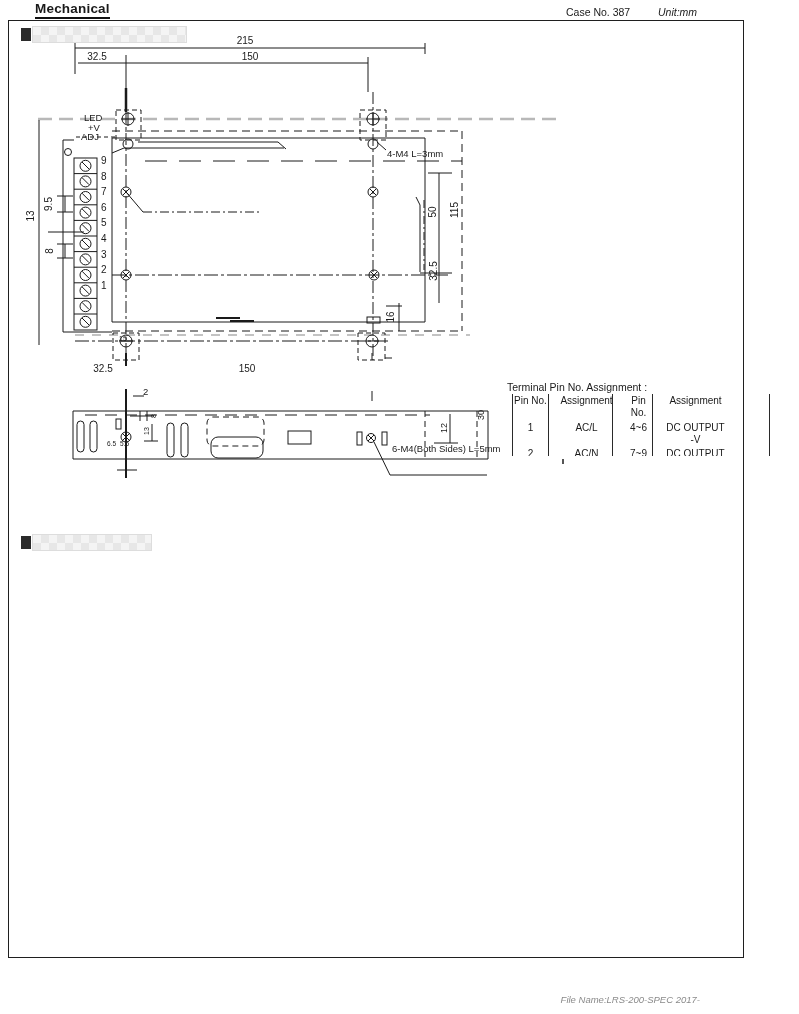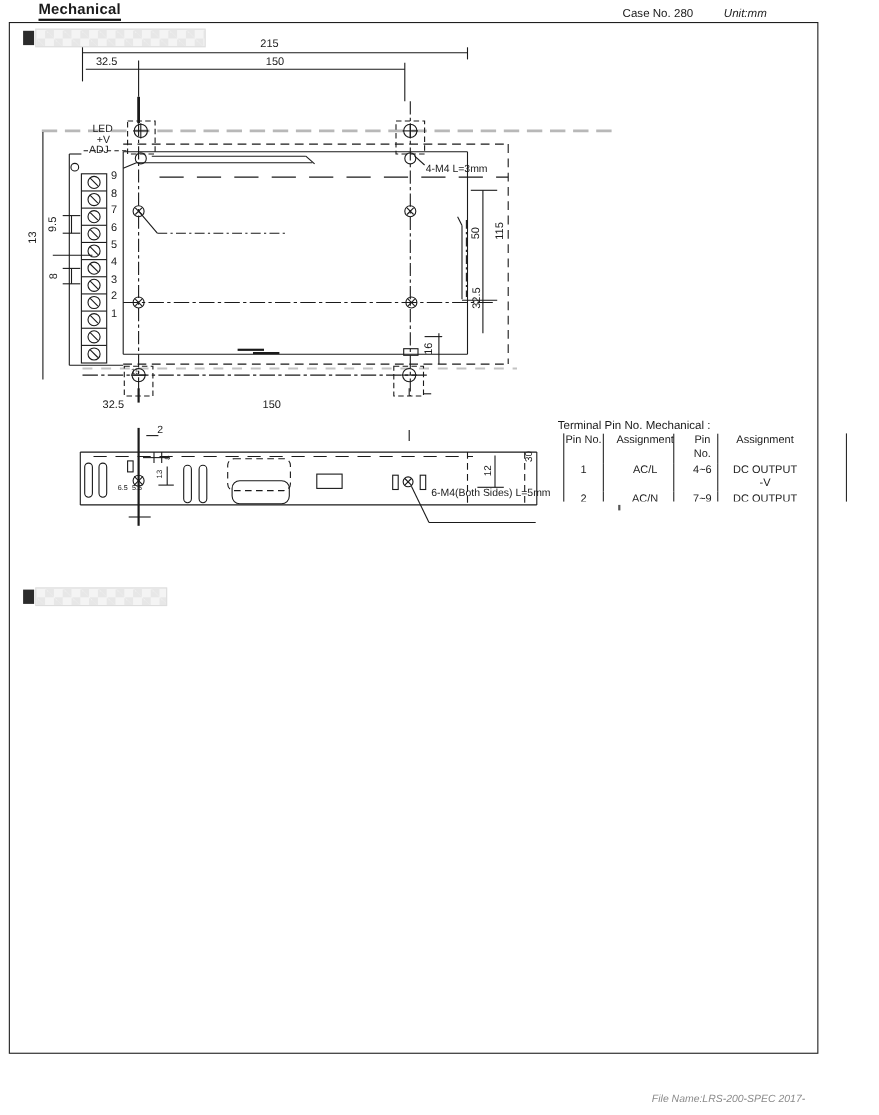--- a/index.html
+++ b/index.html
@@ -30,32 +30,32 @@
   .pin-table {
     position:absolute; left:512px; top:394px; width:258px; height:62px;
     overflow:hidden; border-left:1px solid #2a2a2a; border-right:1px solid #2a2a2a;
     display:grid; grid-template-columns:35px 64px 40px 74px;
     font-size:10px; line-height:1.15; text-align:center;
   }
   .pin-table .cell { padding-top:1px; display:flex; align-items:flex-start; justify-content:center; }
   .pin-table .c2, .pin-table .c3, .pin-table .c4 { border-left:1px solid #2a2a2a;padding-left:12px; }
   .pin-table .hdr { height:27px; }
   .pin-table .r { height:26px; }
-  .footer { position:absolute; left:560px; top:994px; width:172px; text-align:right;
+  .footer { position:absolute; left:528px; top:994px; width:172px; text-align:right;
     font-size:9.5px; font-style:italic; color:#8a8a8a; }
   .artifact { position:absolute; left:562px; top:459px; width:2px; height:5px; background:#555; }
   .s7 { font-size:7px; } .s65 { font-size:6.5px; } .s9 { font-size:9px; } .s95 { font-size:9.5px; }
 </style>
 </head>
 <body>
 
 <div id="stage">
 
   <div class="doc-title">Mechanical</div>
-  <span class="case-no" style="left:566px;">Case No. 280</span>
+  <span class="case-no" style="left:566px;">Case No. 387</span>
   <span class="case-no" style="left:658px;font-style:italic;">Unit:mm</span>
   <div class="page-border"></div>
 
   <div class="redact-sq" style="left:21px; top:28px;"></div>
   <div class="redact-blk" style="left:32px; top:26px; width:155px;"></div>
   <div class="redact-sq" style="left:21px; top:536px;"></div>
   <div class="redact-blk" style="left:32px; top:534px; width:120px;"></div>
 
   <svg class="abs" style="left:0; top:0;" width="799" height="1014">
     <g stroke="#1a1a1a" stroke-width="1" fill="none">
@@ -278,21 +278,21 @@
 
   <span class="lbl s95" style="left:143px; top:387px;">2</span>
   <span class="rlbl s7" style="left:153px; top:416px;">8</span>
   <span class="rlbl s7" style="left:146px; top:431px;">13</span>
   <span class="lbl s65" style="left:107px; top:441px;">6.5</span>
   <span class="lbl s65" style="left:120px; top:441px;">5.5</span>
   <span class="rlbl s9" style="left:444px; top:428px;">12</span>
   <span class="rlbl s9" style="left:481px; top:415px;">30</span>
   <span class="lbl s95" style="left:392px; top:444px;">6-M4(Both Sides) L=5mm</span>
 
-  <div class="pin-table-title">Terminal Pin No. Mechanical :</div>
+  <div class="pin-table-title">Terminal Pin No. Assignment :</div>
   <div class="pin-table">
     <div class="cell hdr c1">Pin No.</div>
     <div class="cell hdr c2">Assignment</div>
     <div class="cell hdr c3">Pin No.</div>
     <div class="cell hdr c4">Assignment</div>
     <div class="cell r c1">1</div>
     <div class="cell r c2">AC/L</div>
     <div class="cell r c3">4~6</div>
     <div class="cell r c4">DC OUTPUT -V</div>
     <div class="cell r c1">2</div>

